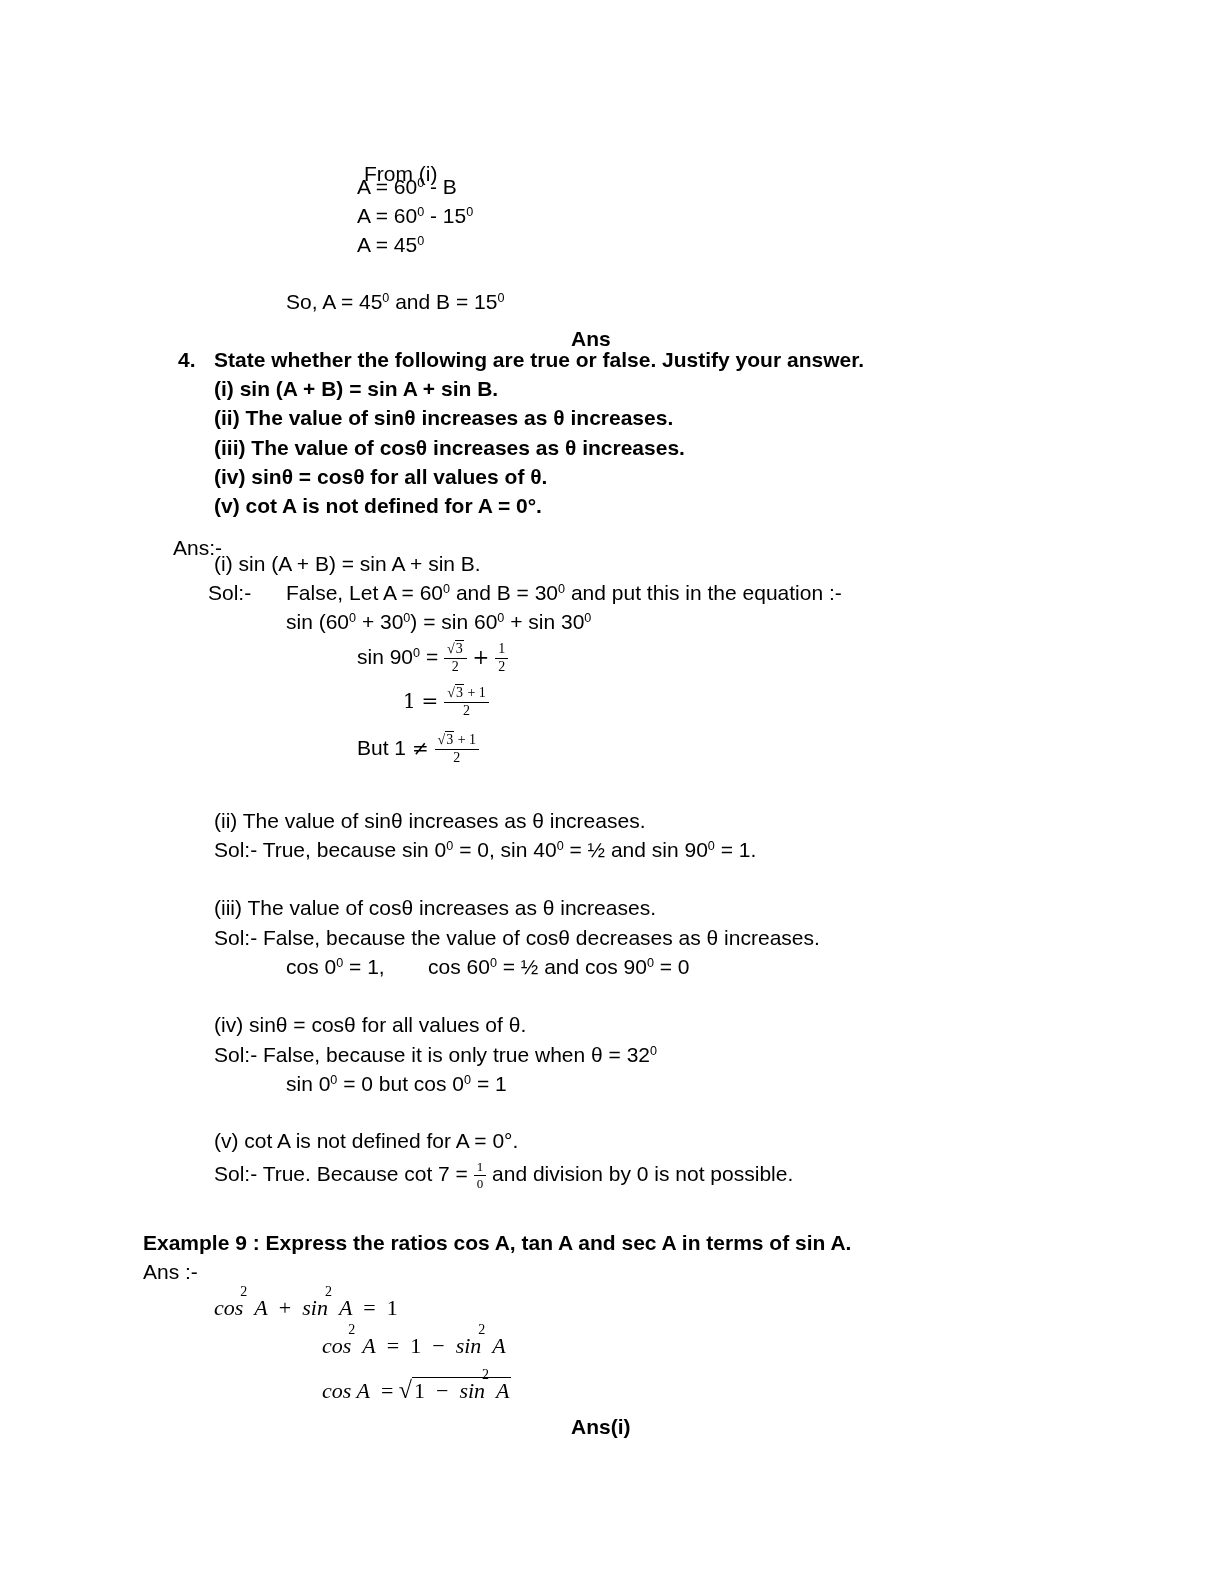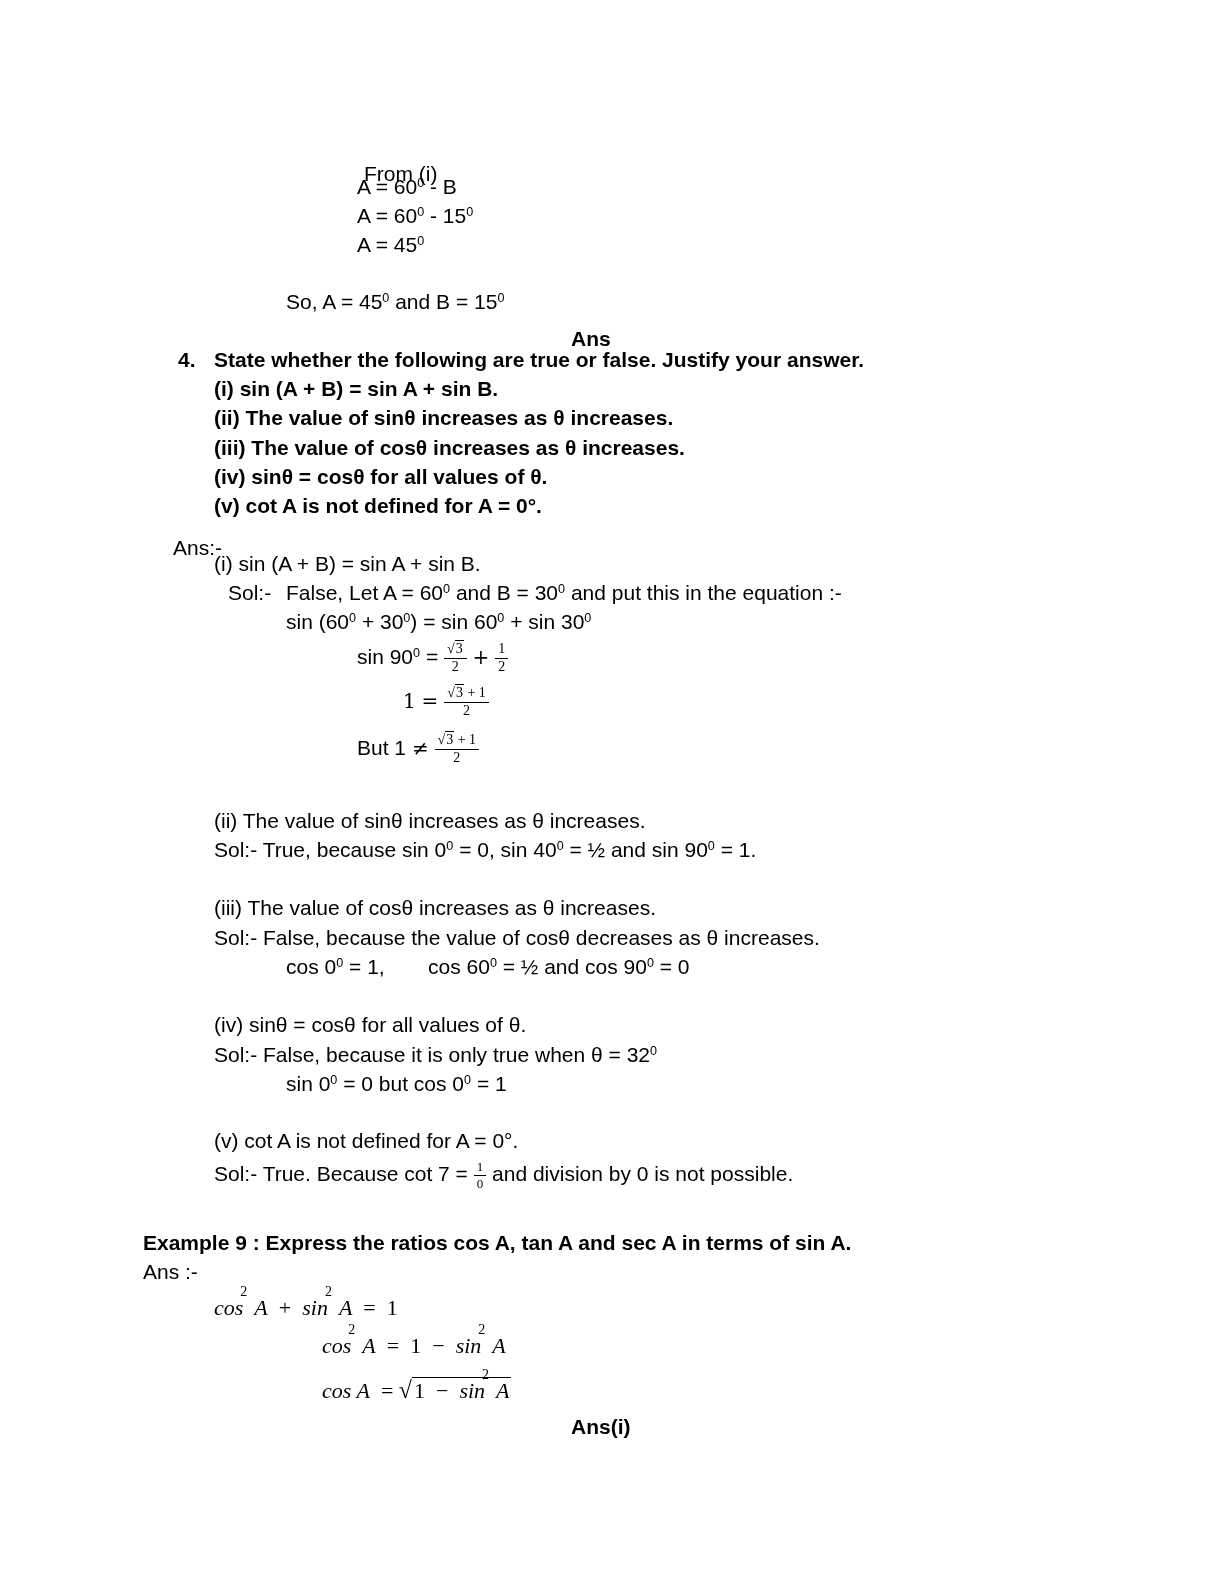--- a/index.html
+++ b/index.html
@@ -36,21 +36,21 @@
 <div class="abs b" style="left:214px; top:349px;">State whether the following are true or false. Justify your answer.</div>
 <div class="abs b" style="left:214px; top:378px;">(i) sin (A + B) = sin A + sin B.</div>
 <div class="abs b" style="left:214px; top:407px;">(ii) The value of sinθ  increases as θ increases.</div>
 <div class="abs b" style="left:214px; top:437px;">(iii) The value of cosθ  increases as θ increases.</div>
 <div class="abs b" style="left:214px; top:466px;">(iv) sinθ  = cosθ  for all values of θ.</div>
 <div class="abs b" style="left:214px; top:495px;">(v) cot A is not defined for A = 0°.</div>
 
 <div class="abs" style="left:173px; top:537px;">Ans:-</div>
 
 <div class="abs" style="left:214px; top:553px;">(i) sin (A + B) = sin A + sin B.</div>
-<div class="abs" style="left:228px; top:582px;">Sol:-</div>
+<div class="abs" style="left:208px; top:582px;">Sol:-</div>
 <div class="abs" style="left:286px; top:582px;"><span>False, Let A = 60</span><sup>0</sup><span> and B = 30</span><sup>0</sup><span> and put this in the equation :-</span></div>
 <div class="abs" style="left:286px; top:611px;"><span>sin (60</span><sup>0</sup><span> + 30</span><sup>0</sup><span>) = sin 60</span><sup>0</sup><span> + sin 30</span><sup>0</sup></div>
 
 <div class="abs" style="left:357px; top:642px; line-height:normal;">
   <span>sin 90</span><sup>0</sup><span> = </span>
   <span class="frac"><span class="num"><span class="sqrt">√<span class="rad">3</span></span></span><span class="den">2</span></span>
   <span class="serif" style="font-size:20px;">+</span>
   <span class="frac"><span class="num">1</span><span class="den">2</span></span>
 </div>
 

